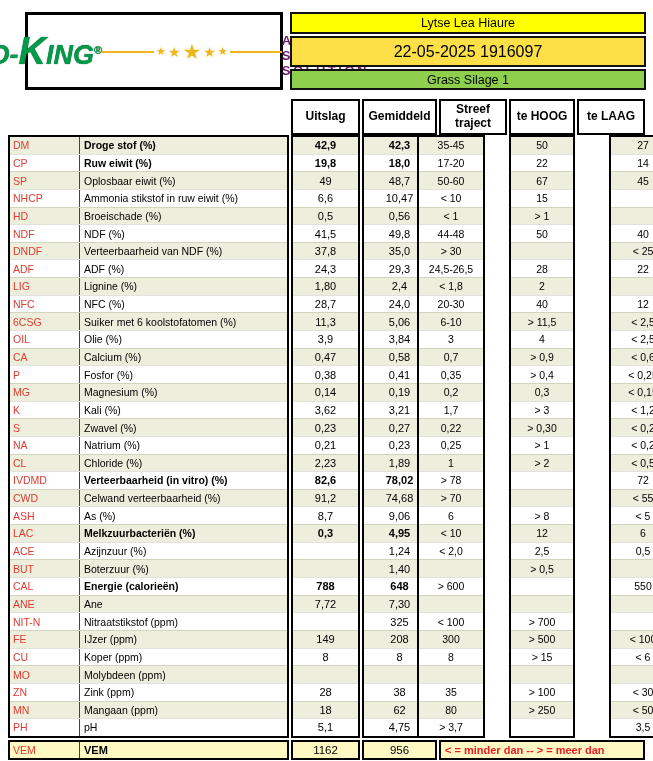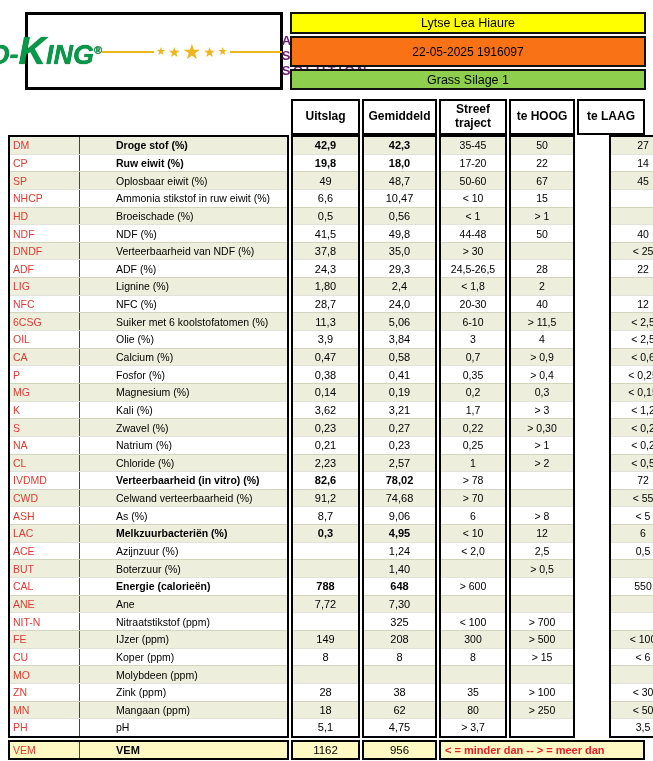--- a/index.html
+++ b/index.html
@@ -19,39 +19,39 @@
   .star-line{display:inline-block;width:52px;height:2px;background:#efb61c;}
   .st{line-height:1;}
   .st.s1,.st.s5{font-size:11px;}
   .st.s2,.st.s4{font-size:14px;}
   .st.s3{font-size:21px;}
   .tagline{font-weight:bold;color:#701a75;font-size:13px;letter-spacing:2.5px;margin-top:8px;}
 
   .banner{position:absolute;left:290px;width:356px;box-sizing:border-box;
           border:2px solid #111;display:flex;align-items:center;justify-content:center;}
   .banner.yellow{top:12px;height:22px;background:#ffff00;font-size:12.5px;}
-  .banner.white{top:36px;height:31px;background:#f97316;font-size:12px;}
+  .banner.white{top:36px;height:31px;background:#fde047;font-size:16px;}
   .banner.green{top:69px;height:21px;background:#8ed04e;font-size:12.5px;}
 
   
   .colhead{position:absolute;top:99px;height:36px;box-sizing:border-box;border:2px solid #000;
            display:flex;align-items:center;justify-content:center;text-align:center;
            font-weight:bold;font-size:12px;line-height:1.15;background:#fff;}
 
   
   .block{position:absolute;top:135px;height:603px;box-sizing:border-box;border:2px solid #000;
          background:#fff;display:flex;flex-direction:column;}
   .block .row,.block .cell{flex:1;display:flex;align-items:center;box-sizing:border-box;}
   .row.band,.cell.band{background:#edeedb;}
   .row + .row,.cell + .cell{border-top:1px solid rgba(90,95,60,0.18);}
   .left-block{left:8px;width:281px;}
   .code{width:70px;flex:0 0 70px;align-self:stretch;display:flex;align-items:center;
         padding-left:3px;box-sizing:border-box;color:#dd3c32;font-size:10.5px;
         border-right:1px solid #444;}
-  .lbl{padding-left:4px;font-size:10.5px;margin-left:32px;}
+  .lbl{padding-left:4px;font-size:10.5px;}
   .cell{justify-content:center;font-size:10.5px;}
   .cell.main{font-size:11px;}
   .b{font-weight:bold;}
 
   
   .tot{position:absolute;top:740px;height:20px;box-sizing:border-box;border:2px solid #000;
        background:#fef9c3;display:flex;align-items:center;}
   .tot.left{left:8px;width:281px;}
   .tot .code{height:100%;}
   .tot .lbl{font-weight:bold;font-size:11px;}
@@ -273,38 +273,38 @@
       <div class="cell band main">2,4</div>
       <div class="cell main">24,0</div>
       <div class="cell band main">5,06</div>
       <div class="cell main">3,84</div>
       <div class="cell band main">0,58</div>
       <div class="cell main">0,41</div>
       <div class="cell band main">0,19</div>
       <div class="cell main">3,21</div>
       <div class="cell band main">0,27</div>
       <div class="cell main">0,23</div>
-      <div class="cell band main">2,57</div>
+      <div class="cell band main">1,89</div>
       <div class="cell main b">78,02</div>
       <div class="cell band main">74,68</div>
       <div class="cell main">9,06</div>
       <div class="cell band main b">4,95</div>
       <div class="cell main">1,24</div>
       <div class="cell band main">1,40</div>
       <div class="cell main b">648</div>
       <div class="cell band main">7,30</div>
       <div class="cell main">325</div>
       <div class="cell band main">208</div>
       <div class="cell main">8</div>
       <div class="cell band main"></div>
       <div class="cell main">38</div>
       <div class="cell band main">62</div>
       <div class="cell main">4,75</div>
     </div>
-  <div class="block" id="col-streef" style="left:439px;width:68px;">
+  <div class="block" id="col-streef" style="left:417px;width:68px;">
       <div class="cell band">35-45</div>
       <div class="cell">17-20</div>
       <div class="cell band">50-60</div>
       <div class="cell">&lt; 10</div>
       <div class="cell band">&lt; 1</div>
       <div class="cell">44-48</div>
       <div class="cell band">&gt; 30</div>
       <div class="cell">24,5-26,5</div>
       <div class="cell band">&lt; 1,8</div>
       <div class="cell">20-30</div>

